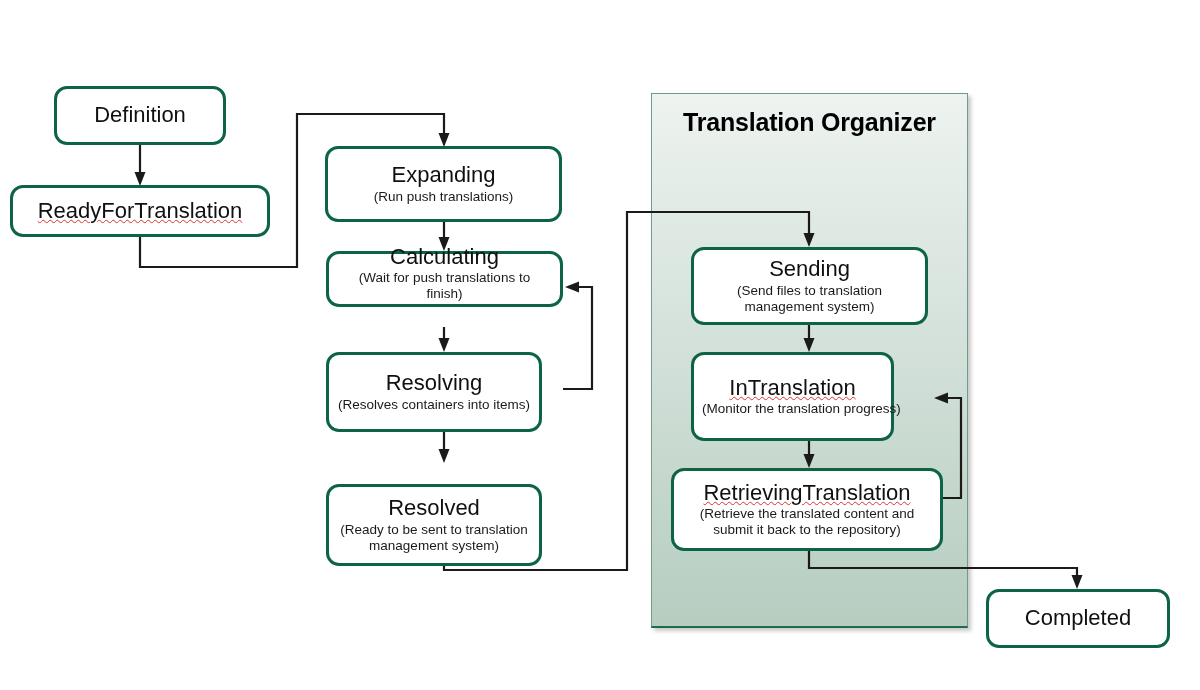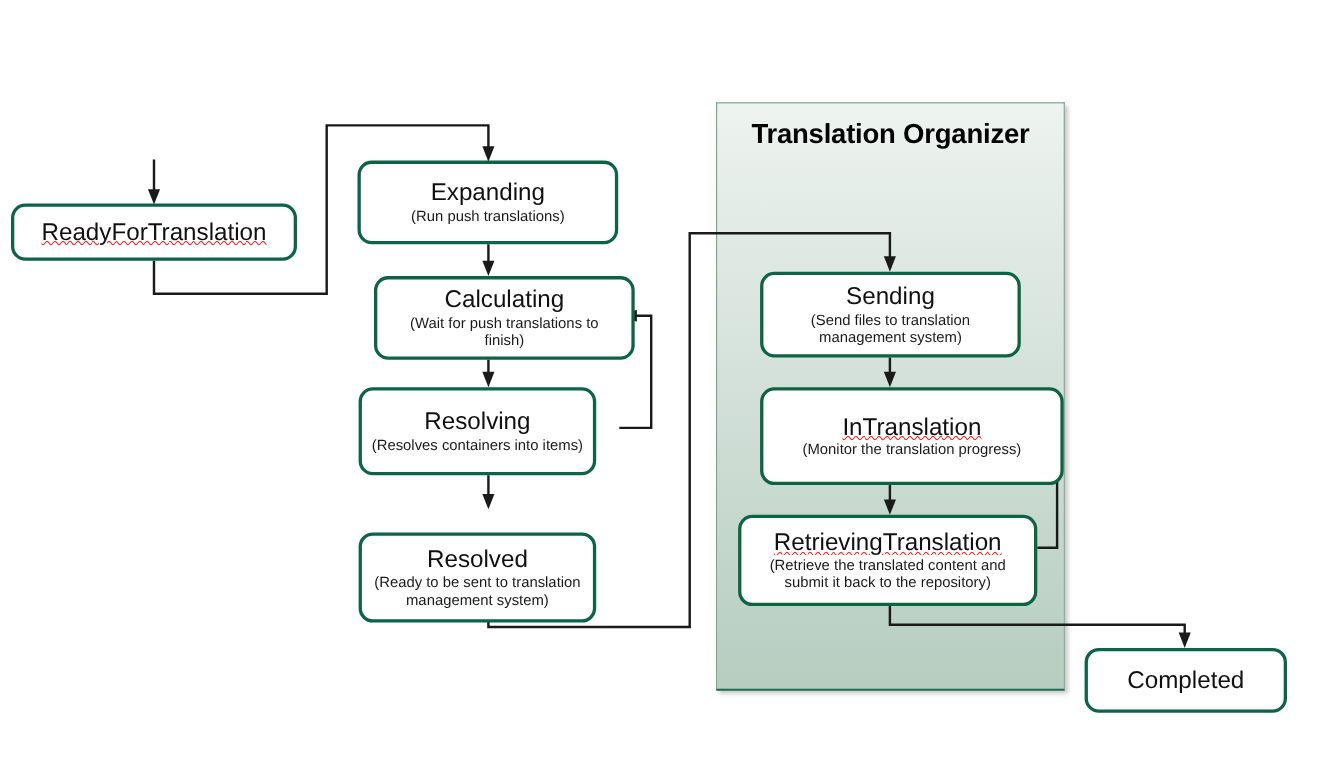--- a/index.html
+++ b/index.html
@@ -149,51 +149,54 @@
       <path d="M943,498 L961,498 L961,398 L945,398"></path>
       <polygon points="934,398 948,392.5 948,403.5"></polygon>
     </g>
 
     <g>
       <path d="M809,551 L809,568 L1077,568 L1077,578"></path>
       <polygon points="1077,589 1071.5,575 1082.5,575"></polygon>
     </g>
   </svg>
 
+  <div class="node" style="left:54px; top:86px; width:172px; height:59px;">
+    <div class="node-title">Definition</div>
+  </div>
 
   <div class="node" style="left:10px; top:185px; width:260px; height:52px;">
     <div class="node-title sp">ReadyForTranslation</div>
   </div>
 
   <div class="node" style="left:325px; top:146px; width:237px; height:76px;">
     <div class="node-title">Expanding</div>
     <div class="node-sub">(Run push translations)</div>
   </div>
 
-  <div class="node" style="left:340px; top:251px; width:237px; height:76px;">
+  <div class="node" style="left:326px; top:251px; width:237px; height:56px;justify-content:flex-end;">
     <div class="node-title">Calculating</div>
     <div class="node-sub" style="max-width:200px;">(Wait for push translations to finish)</div>
   </div>
 
   <div class="node" style="left:326px; top:352px; width:216px; height:80px;">
     <div class="node-title">Resolving</div>
     <div class="node-sub" style="white-space:nowrap;">(Resolves containers into items)</div>
   </div>
 
   <div class="node" style="left:326px; top:484px; width:216px; height:82px;">
     <div class="node-title">Resolved</div>
     <div class="node-sub" style="max-width:215px;">(Ready to be sent to translation management system)</div>
   </div>
 
   <div class="node" style="left:691px; top:247px; width:237px; height:78px;">
     <div class="node-title">Sending</div>
     <div class="node-sub" style="max-width:180px;">(Send files to translation management system)</div>
   </div>
 
-  <div class="node" style="left:691px; top:352px; width:276px; height:89px;">
+  <div class="node" style="left:691px; top:352px; width:203px; height:89px;">
     <div class="node-title sp">InTranslation</div>
     <div class="node-sub" style="white-space:nowrap;">(Monitor the translation progress)</div>
   </div>
 
   <div class="node" style="left:671px; top:468px; width:272px; height:83px;">
     <div class="node-title sp">RetrievingTranslation</div>
     <div class="node-sub" style="max-width:248px;">(Retrieve the translated content and submit it back to the repository)</div>
   </div>
 
   <div class="node" style="left:986px; top:589px; width:184px; height:59px;">

